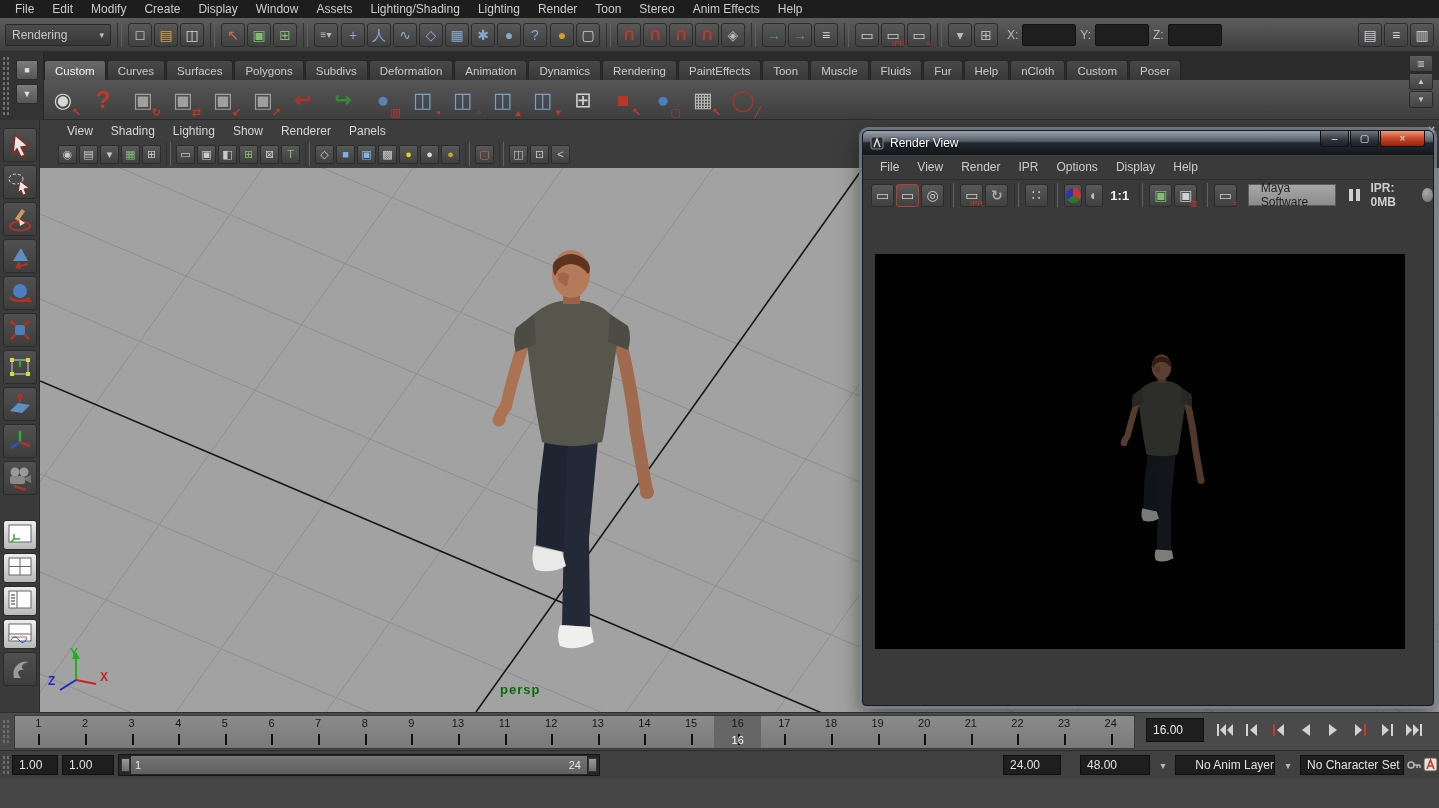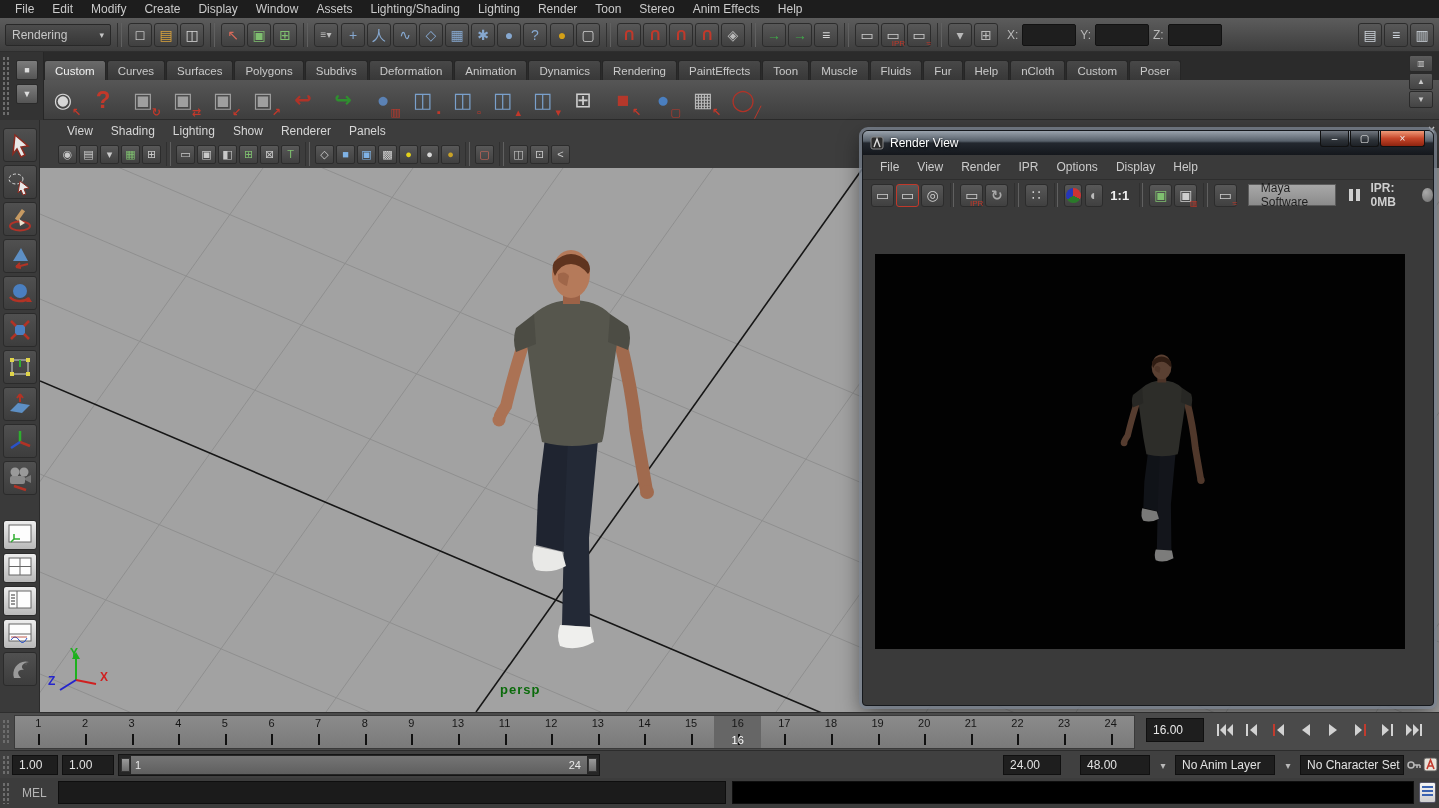--- a/index.html
+++ b/index.html
@@ -990,42 +990,31 @@
       <span class="range-label" style="left:16px;">1</span>
       <span class="range-label" style="right:18px;">24</span>
     </div>
     <div class="rfield" style="left:1003px;width:58px;">
         <span>24.00</span>
       </div>
     <div class="rfield" style="left:1080px;width:70px;">
         <span>48.00</span>
       </div>
     <span class="dd-chip" style="left:1155px;">▾</span>
-    <div class="rfield" style="left:1175px;width:100px;">
+    <div class="rfield" style="left:1175px;width:100px;justify-content:flex-end;">
         <span>No Anim Layer</span>
       </div>
     <span class="dd-chip" style="left:1280px;">▾</span>
     <div class="rfield" style="left:1300px;width:104px;">
         <span>No Character Set</span>
       </div>
     <svg width="14" height="14" style="position:absolute;left:1407px;top:7px;">
         <circle cx="4" cy="7" r="3" fill="none" stroke="#b9b9b9" stroke-width="1.5"></circle>
         <path d="M7,7 h6 M10,7 v3 M13,7 v3" stroke="#b9b9b9" stroke-width="1.5"></path>
       </svg>
     <svg width="15" height="15" style="position:absolute;left:1423px;top:6px;">
         <rect x="1" y="1" width="13" height="13" rx="2" fill="#e8e3da" stroke="#555"></rect>
         <path d="M4,12 L7.5,3 L11,12 M5.5,9 h4" stroke="#c23b2e" stroke-width="1.6" fill="none"></path>
       </svg>
   </div>
 
-  <div class="row cmdrow">
-    <div class="grip" style="top:4px;bottom:4px;"></div>
-    <span class="mel-label">MEL</span>
-    <div class="mel-input"><span></span></div>
-    <div class="mel-output"><span></span></div>
-    <div class="script-icon">
-        <i></i>
-        <i></i>
-        <i></i>
-      </div>
-  </div>
 
 </div>
 
 </body></html>

